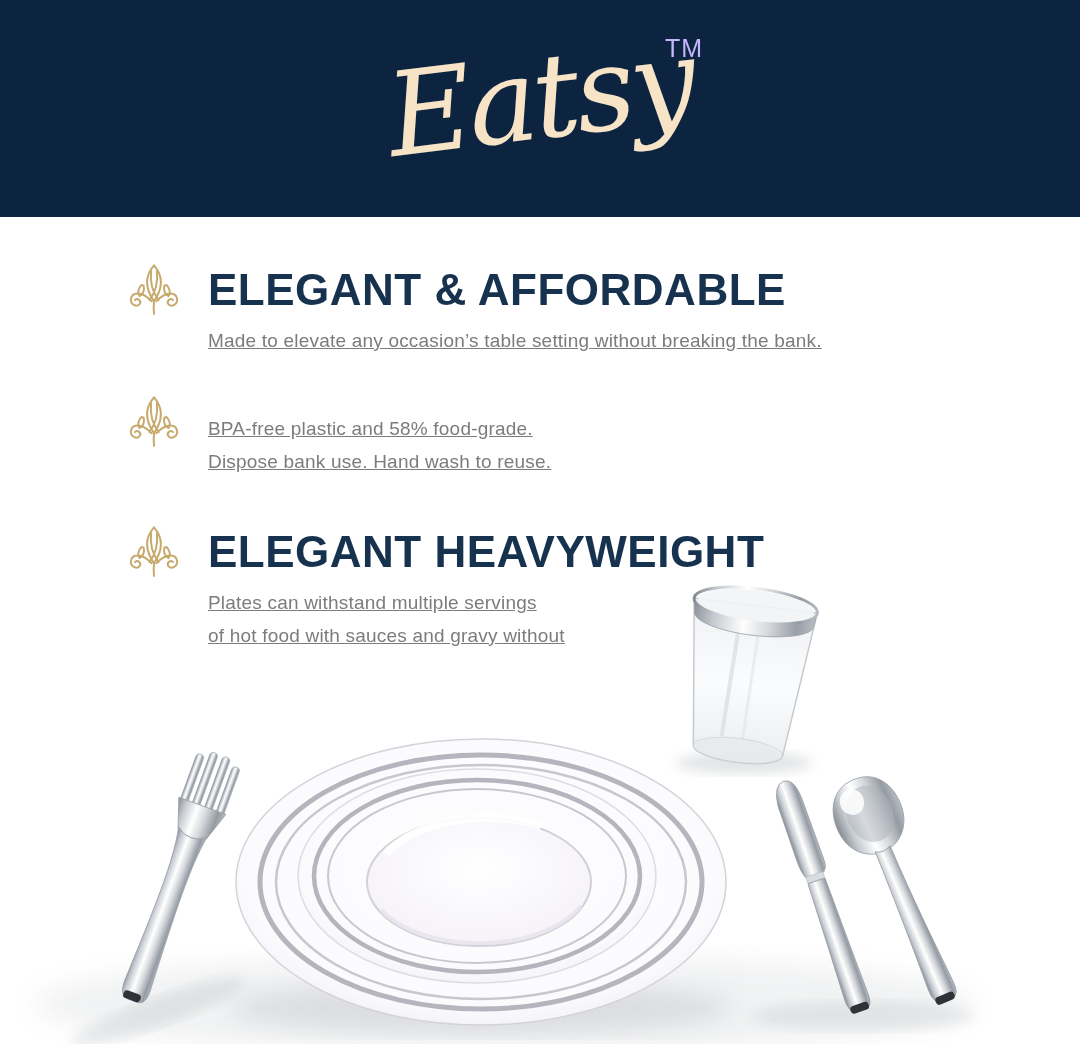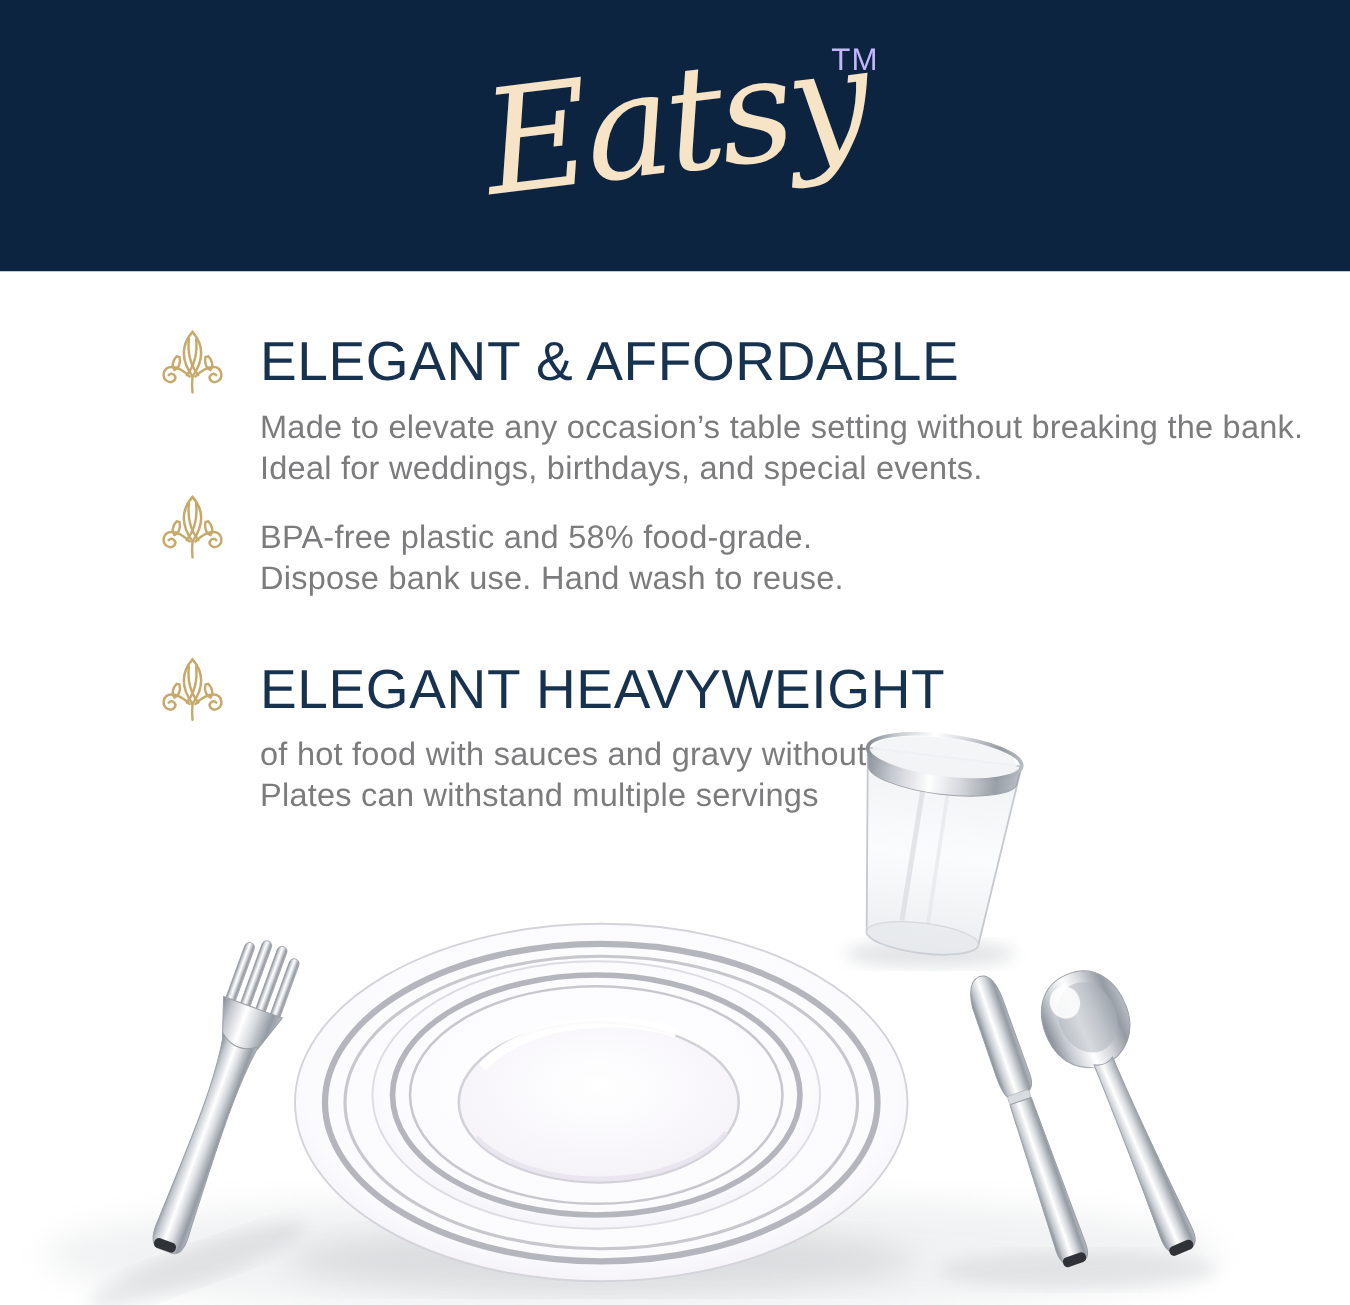--- a/index.html
+++ b/index.html
@@ -29,24 +29,24 @@
     font-family:"Liberation Sans",sans-serif;font-size:25px;font-weight:400;
     color:#c4b5fd;letter-spacing:1px;
   }
   
   .feature{position:absolute;left:126px;display:flex;gap:26px;align-items:flex-start;}
   .f1{top:262px;} .f2{top:394px;} .f3{top:524px;}
   .ficon{flex:0 0 56px;width:56px;height:60px;}
   .ficon svg{width:56px;height:60px;display:block;}
   .ftext{padding-top:6px;}
   .ftext h2{
-    font-size:44px;font-weight:400;color:var(--heading);
+    font-size:44px;font-weight:700;color:var(--heading);
     letter-spacing:0.5px;line-height:1.0;
   }
-  .ftext p{margin-top:13px;font-size:26px;line-height:32.5px;color:var(--body-gray);letter-spacing:0.2px;}
+  .ftext p{margin-top:13px;font-size:19px;line-height:32.5px;color:var(--body-gray);letter-spacing:0.2px;text-decoration:underline;}
   .ln{display:block;}
   
   .photo{position:absolute;left:0;top:555px;width:1080px;height:489px;}
   .photo svg{display:block;}
 </style>
 </head>
 <body>
 
 <div class="page">
 
@@ -69,21 +69,20 @@
           <path d="M26 34 C35 25 43 26 44 32 C44.6 37 39 39.5 36.5 36.5 C34.5 34 38 30.5 40.5 33"></path>
           <path d="M13 20 C10 23 9.5 27 11.5 29.5 C14.5 28.5 16 24.5 15 20.5 Z"></path>
           <path d="M35 20 C38 23 38.5 27 36.5 29.5 C33.5 28.5 32 24.5 33 20.5 Z"></path>
         </g>
       </svg>
     </span>
     <div class="ftext">
       <h2>ELEGANT &amp; AFFORDABLE</h2>
       <p>
         <span class="ln">Made to elevate any occasion’s table setting without breaking the bank.</span>
-        <span class="ln">Ideal for weddings, birthdays, and special events.</span>
       </p>
     </div>
   </div>
 
   <div class="feature f2">
     <span class="ficon">
       <svg viewBox="0 0 48 52">
         <g fill="none" stroke="var(--gold)" stroke-width="1.7" stroke-linecap="round">
           <path d="M24 3 C17 11 15 21 24 34 C33 21 31 11 24 3 Z"></path>
           <path d="M21.5 8 C20.5 17 22.5 26 28 33"></path>
@@ -115,22 +114,22 @@
           <path d="M22 34 C13 25 5 26 4 32 C3.4 37 9 39.5 11.5 36.5 C13.5 34 10 30.5 7.5 33"></path>
           <path d="M26 34 C35 25 43 26 44 32 C44.6 37 39 39.5 36.5 36.5 C34.5 34 38 30.5 40.5 33"></path>
           <path d="M13 20 C10 23 9.5 27 11.5 29.5 C14.5 28.5 16 24.5 15 20.5 Z"></path>
           <path d="M35 20 C38 23 38.5 27 36.5 29.5 C33.5 28.5 32 24.5 33 20.5 Z"></path>
         </g>
       </svg>
     </span>
     <div class="ftext">
       <h2>ELEGANT HEAVYWEIGHT</h2>
       <p>
+        <span class="ln">Plates can withstand multiple servings</span>
         <span class="ln">of hot food with sauces and gravy without</span>
-        <span class="ln">Plates can withstand multiple servings</span>
       </p>
     </div>
   </div>
 
   <div class="photo">
     <svg width="1080" height="489" viewBox="0 555 1080 489">
       <defs>
         <linearGradient id="met" x1="0" y1="0" x2="1" y2="0">
           <stop offset="0" stop-color="#878c94"></stop>
           <stop offset="0.18" stop-color="#c6cad1"></stop>

